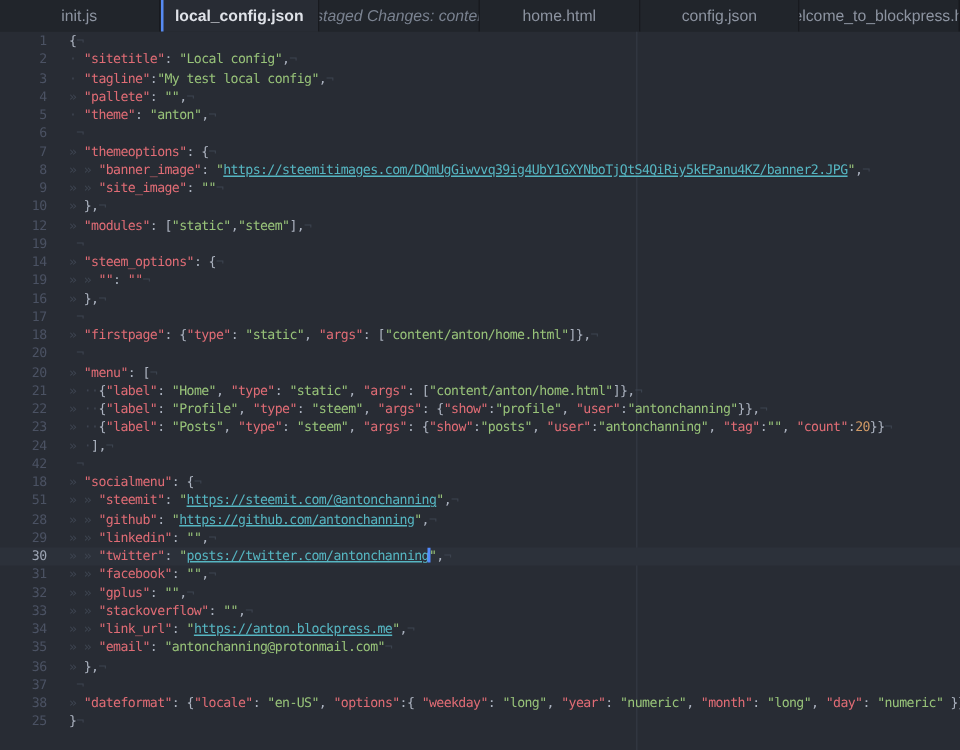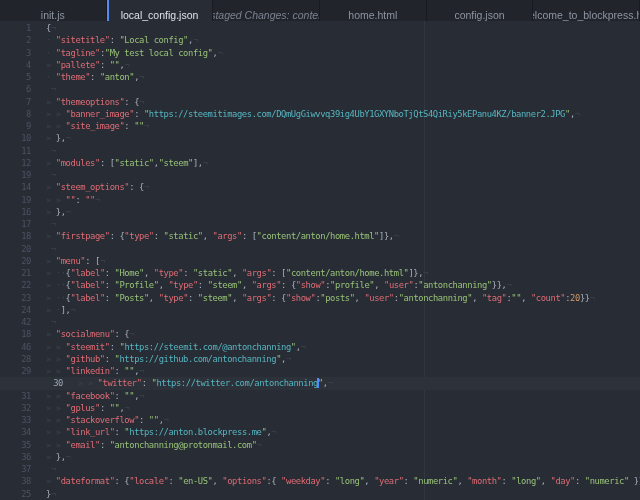--- a/index.html
+++ b/index.html
@@ -1,39 +1,39 @@
 <!DOCTYPE html>
 <html><head>
 <meta charset="utf-8">
 <style>
   html,body{margin:0;padding:0;background:#282c34;}
   #app{width:640px;height:500px;overflow:hidden;background:#282c34;position:relative;
        font-family:"DejaVu Sans Mono",monospace;}
   
   .tab-bar{display:flex;height:21px;background:#21252b;align-items:stretch;}
-  .tab{flex:1 1 0;display:flex;align-items:flex-end;justify-content:center;
+  .tab{flex:1 1 0;display:flex;align-items:center;justify-content:center;
        font-family:"Liberation Sans","DejaVu Sans",sans-serif;font-size:10.5px;
        color:#8d94a1;background:#21252b;border-right:1px solid #181a1f;
        white-space:nowrap;overflow:hidden;cursor:pointer;}
-  .tab.active{background:#282c34;color:#dfe2e8;box-shadow:inset 2px 0 0 #568af2;}
+  .tab.active{background:#282c34;color:#dfe2e8;box-shadow:inset 2px 0 0 #568af2;font-weight:bold;}
   .tab.italic .tab-label{font-style:italic;color:#7a8290;}
   
   .editor{position:relative;height:479px;overflow:hidden;font-size:8.8px;
           letter-spacing:-0.4px;line-height:12.26px;padding-top:1px;}
   .wrap-guide{position:absolute;left:424px;top:0;bottom:0;width:1px;background:#313640;}
   .line{display:flex;height:12.26px;white-space:pre;position:relative;}
-  .line.active-line{background:#2c313a;padding-left:32px;}
+  .line.active-line{background:#2c313a;}
   .gutter{flex:0 0 40px;text-align:right;padding-right:9px;box-sizing:border-box;
           color:#4b5263;user-select:none;}
   .line.active-line .gutter{color:#9da5b4;}
   .code{flex:1 1 auto;padding-left:6px;overflow:hidden;}
   .t-p{color:#abb2bf;}
   .t-k{color:#e06c75;}
   .t-s{color:#98c379;}
-  .t-l{color:#56b6c2;}
+  .t-l{color:#56b6c2;text-decoration:underline;}
   .t-n{color:#d19a66;}
   .t-w{color:#3d4450;}
   .cursor{display:inline-block;width:2px;height:10px;background:#528bff;
           vertical-align:middle;margin:0 -1px 1px -1px;}
 </style>
 </head>
 <body>
 
 <div id="app">
   <div class="tab-bar">
@@ -62,40 +62,39 @@
         <div class="line"><span class="gutter">1</span><span class="code"><span class="t-p">{</span><span class="t-w">¬</span></span></div>
         <div class="line"><span class="gutter">2</span><span class="code"><span class="t-w">· </span><span class="t-k">"sitetitle"</span><span class="t-p">: </span><span class="t-s">"Local config"</span><span class="t-p">,</span><span class="t-w">¬</span></span></div>
         <div class="line"><span class="gutter">3</span><span class="code"><span class="t-w">· </span><span class="t-k">"tagline"</span><span class="t-p">:</span><span class="t-s">"My test local config"</span><span class="t-p">,</span><span class="t-w">¬</span></span></div>
         <div class="line"><span class="gutter">4</span><span class="code"><span class="t-w">» </span><span class="t-k">"pallete"</span><span class="t-p">: </span><span class="t-s">""</span><span class="t-p">,</span><span class="t-w">¬</span></span></div>
         <div class="line"><span class="gutter">5</span><span class="code"><span class="t-w">· </span><span class="t-k">"theme"</span><span class="t-p">: </span><span class="t-s">"anton"</span><span class="t-p">,</span><span class="t-w">¬</span></span></div>
         <div class="line"><span class="gutter">6</span><span class="code"><span class="t-w"> ¬</span></span></div>
         <div class="line"><span class="gutter">7</span><span class="code"><span class="t-w">» </span><span class="t-k">"themeoptions"</span><span class="t-p">: {</span><span class="t-w">¬</span></span></div>
         <div class="line"><span class="gutter">8</span><span class="code"><span class="t-w">» » </span><span class="t-k">"banner_image"</span><span class="t-p">: </span><span class="t-s">"</span><span class="t-l">https://steemitimages.com/DQmUgGiwvvq39ig4UbY1GXYNboTjQtS4QiRiy5kEPanu4KZ/banner2.JPG</span><span class="t-s">"</span><span class="t-p">,</span><span class="t-w">¬</span></span></div>
         <div class="line"><span class="gutter">9</span><span class="code"><span class="t-w">» » </span><span class="t-k">"site_image"</span><span class="t-p">: </span><span class="t-s">""</span><span class="t-w">¬</span></span></div>
         <div class="line"><span class="gutter">10</span><span class="code"><span class="t-w">» </span><span class="t-p">},</span><span class="t-w">¬</span></span></div>
-        <div class="line"><span class="gutter">11</span><span class="code"><span class="t-w"> ¬</span></span></div>
         <div class="line"><span class="gutter">12</span><span class="code"><span class="t-w">» </span><span class="t-k">"modules"</span><span class="t-p">: [</span><span class="t-s">"static"</span><span class="t-p">,</span><span class="t-s">"steem"</span><span class="t-p">],</span><span class="t-w">¬</span></span></div>
         <div class="line"><span class="gutter">19</span><span class="code"><span class="t-w"> ¬</span></span></div>
         <div class="line"><span class="gutter">14</span><span class="code"><span class="t-w">» </span><span class="t-k">"steem_options"</span><span class="t-p">: {</span><span class="t-w">¬</span></span></div>
         <div class="line"><span class="gutter">19</span><span class="code"><span class="t-w">» » </span><span class="t-k">""</span><span class="t-p">: </span><span class="t-k">""</span><span class="t-w">¬</span></span></div>
         <div class="line"><span class="gutter">16</span><span class="code"><span class="t-w">» </span><span class="t-p">},</span><span class="t-w">¬</span></span></div>
         <div class="line"><span class="gutter">17</span><span class="code"><span class="t-w"> ¬</span></span></div>
         <div class="line"><span class="gutter">18</span><span class="code"><span class="t-w">» </span><span class="t-k">"firstpage"</span><span class="t-p">: {</span><span class="t-k">"type"</span><span class="t-p">: </span><span class="t-s">"static"</span><span class="t-p">, </span><span class="t-k">"args"</span><span class="t-p">: [</span><span class="t-s">"content/anton/home.html"</span><span class="t-p">]},</span><span class="t-w">¬</span></span></div>
         <div class="line"><span class="gutter">20</span><span class="code"><span class="t-w"> ¬</span></span></div>
         <div class="line"><span class="gutter">20</span><span class="code"><span class="t-w">» </span><span class="t-k">"menu"</span><span class="t-p">: [</span><span class="t-w">¬</span></span></div>
         <div class="line"><span class="gutter">21</span><span class="code"><span class="t-w">» ··</span><span class="t-p">{</span><span class="t-k">"label"</span><span class="t-p">: </span><span class="t-s">"Home"</span><span class="t-p">, </span><span class="t-k">"type"</span><span class="t-p">: </span><span class="t-s">"static"</span><span class="t-p">, </span><span class="t-k">"args"</span><span class="t-p">: [</span><span class="t-s">"content/anton/home.html"</span><span class="t-p">]},</span><span class="t-w">¬</span></span></div>
         <div class="line"><span class="gutter">22</span><span class="code"><span class="t-w">» ··</span><span class="t-p">{</span><span class="t-k">"label"</span><span class="t-p">: </span><span class="t-s">"Profile"</span><span class="t-p">, </span><span class="t-k">"type"</span><span class="t-p">: </span><span class="t-s">"steem"</span><span class="t-p">, </span><span class="t-k">"args"</span><span class="t-p">: {</span><span class="t-k">"show"</span><span class="t-p">:</span><span class="t-s">"profile"</span><span class="t-p">, </span><span class="t-k">"user"</span><span class="t-p">:</span><span class="t-s">"antonchanning"</span><span class="t-p">}},</span><span class="t-w">¬</span></span></div>
         <div class="line"><span class="gutter">23</span><span class="code"><span class="t-w">» ··</span><span class="t-p">{</span><span class="t-k">"label"</span><span class="t-p">: </span><span class="t-s">"Posts"</span><span class="t-p">, </span><span class="t-k">"type"</span><span class="t-p">: </span><span class="t-s">"steem"</span><span class="t-p">, </span><span class="t-k">"args"</span><span class="t-p">: {</span><span class="t-k">"show"</span><span class="t-p">:</span><span class="t-s">"posts"</span><span class="t-p">, </span><span class="t-k">"user"</span><span class="t-p">:</span><span class="t-s">"antonchanning"</span><span class="t-p">, </span><span class="t-k">"tag"</span><span class="t-p">:</span><span class="t-s">""</span><span class="t-p">, </span><span class="t-k">"count"</span><span class="t-p">:</span><span class="t-n">20</span><span class="t-p">}}</span><span class="t-w">¬</span></span></div>
         <div class="line"><span class="gutter">24</span><span class="code"><span class="t-w">» ·</span><span class="t-p">],</span><span class="t-w">¬</span></span></div>
         <div class="line"><span class="gutter">42</span><span class="code"><span class="t-w"> ¬</span></span></div>
         <div class="line"><span class="gutter">18</span><span class="code"><span class="t-w">» </span><span class="t-k">"socialmenu"</span><span class="t-p">: {</span><span class="t-w">¬</span></span></div>
-        <div class="line"><span class="gutter">46</span><span class="code"><span class="t-w">» » </span><span class="t-k">"steemit"</span><span class="t-p">: </span><span class="t-s">"</span><span class="t-l">https://steemit.com/@antonchanning</span><span class="t-s">"</span><span class="t-p">,</span><span class="t-w">¬</span></span></div>
+        <div class="line"><span class="gutter">51</span><span class="code"><span class="t-w">» » </span><span class="t-k">"steemit"</span><span class="t-p">: </span><span class="t-s">"</span><span class="t-l">https://steemit.com/@antonchanning</span><span class="t-s">"</span><span class="t-p">,</span><span class="t-w">¬</span></span></div>
         <div class="line"><span class="gutter">28</span><span class="code"><span class="t-w">» » </span><span class="t-k">"github"</span><span class="t-p">: </span><span class="t-s">"</span><span class="t-l">https://github.com/antonchanning</span><span class="t-s">"</span><span class="t-p">,</span><span class="t-w">¬</span></span></div>
         <div class="line"><span class="gutter">29</span><span class="code"><span class="t-w">» » </span><span class="t-k">"linkedin"</span><span class="t-p">: </span><span class="t-s">""</span><span class="t-p">,</span><span class="t-w">¬</span></span></div>
-        <div class="line active-line"><span class="gutter">30</span><span class="code"><span class="t-w">» » </span><span class="t-k">"twitter"</span><span class="t-p">: </span><span class="t-s">"</span><span class="t-l">https://twitter.com/antonchanning</span><span class="cursor"></span><span class="t-s">"</span><span class="t-p">,</span><span class="t-w">¬</span></span></div>
+        <div class="line active-line"><span class="gutter">30</span><span class="code"><span class="t-w">» » </span><span class="t-k">"twitter"</span><span class="t-p">: </span><span class="t-s">"</span><span class="t-l">posts://twitter.com/antonchanning</span><span class="cursor"></span><span class="t-s">"</span><span class="t-p">,</span><span class="t-w">¬</span></span></div>
         <div class="line"><span class="gutter">31</span><span class="code"><span class="t-w">» » </span><span class="t-k">"facebook"</span><span class="t-p">: </span><span class="t-s">""</span><span class="t-p">,</span><span class="t-w">¬</span></span></div>
         <div class="line"><span class="gutter">32</span><span class="code"><span class="t-w">» » </span><span class="t-k">"gplus"</span><span class="t-p">: </span><span class="t-s">""</span><span class="t-p">,</span><span class="t-w">¬</span></span></div>
         <div class="line"><span class="gutter">33</span><span class="code"><span class="t-w">» » </span><span class="t-k">"stackoverflow"</span><span class="t-p">: </span><span class="t-s">""</span><span class="t-p">,</span><span class="t-w">¬</span></span></div>
         <div class="line"><span class="gutter">34</span><span class="code"><span class="t-w">» » </span><span class="t-k">"link_url"</span><span class="t-p">: </span><span class="t-s">"</span><span class="t-l">https://anton.blockpress.me</span><span class="t-s">"</span><span class="t-p">,</span><span class="t-w">¬</span></span></div>
         <div class="line"><span class="gutter">35</span><span class="code"><span class="t-w">» » </span><span class="t-k">"email"</span><span class="t-p">: </span><span class="t-s">"antonchanning@protonmail.com"</span><span class="t-w">¬</span></span></div>
         <div class="line"><span class="gutter">36</span><span class="code"><span class="t-w">» </span><span class="t-p">},</span><span class="t-w">¬</span></span></div>
         <div class="line"><span class="gutter">37</span><span class="code"><span class="t-w"> ¬</span></span></div>
         <div class="line"><span class="gutter">38</span><span class="code"><span class="t-w">» </span><span class="t-k">"dateformat"</span><span class="t-p">: {</span><span class="t-k">"locale"</span><span class="t-p">: </span><span class="t-s">"en-US"</span><span class="t-p">, </span><span class="t-k">"options"</span><span class="t-p">:{ </span><span class="t-k">"weekday"</span><span class="t-p">: </span><span class="t-s">"long"</span><span class="t-p">, </span><span class="t-k">"year"</span><span class="t-p">: </span><span class="t-s">"numeric"</span><span class="t-p">, </span><span class="t-k">"month"</span><span class="t-p">: </span><span class="t-s">"long"</span><span class="t-p">, </span><span class="t-k">"day"</span><span class="t-p">: </span><span class="t-s">"numeric"</span><span class="t-p"> }}</span></span></div>
         <div class="line"><span class="gutter">25</span><span class="code"><span class="t-p">}</span><span class="t-w">¬</span></span></div>
       </div>

